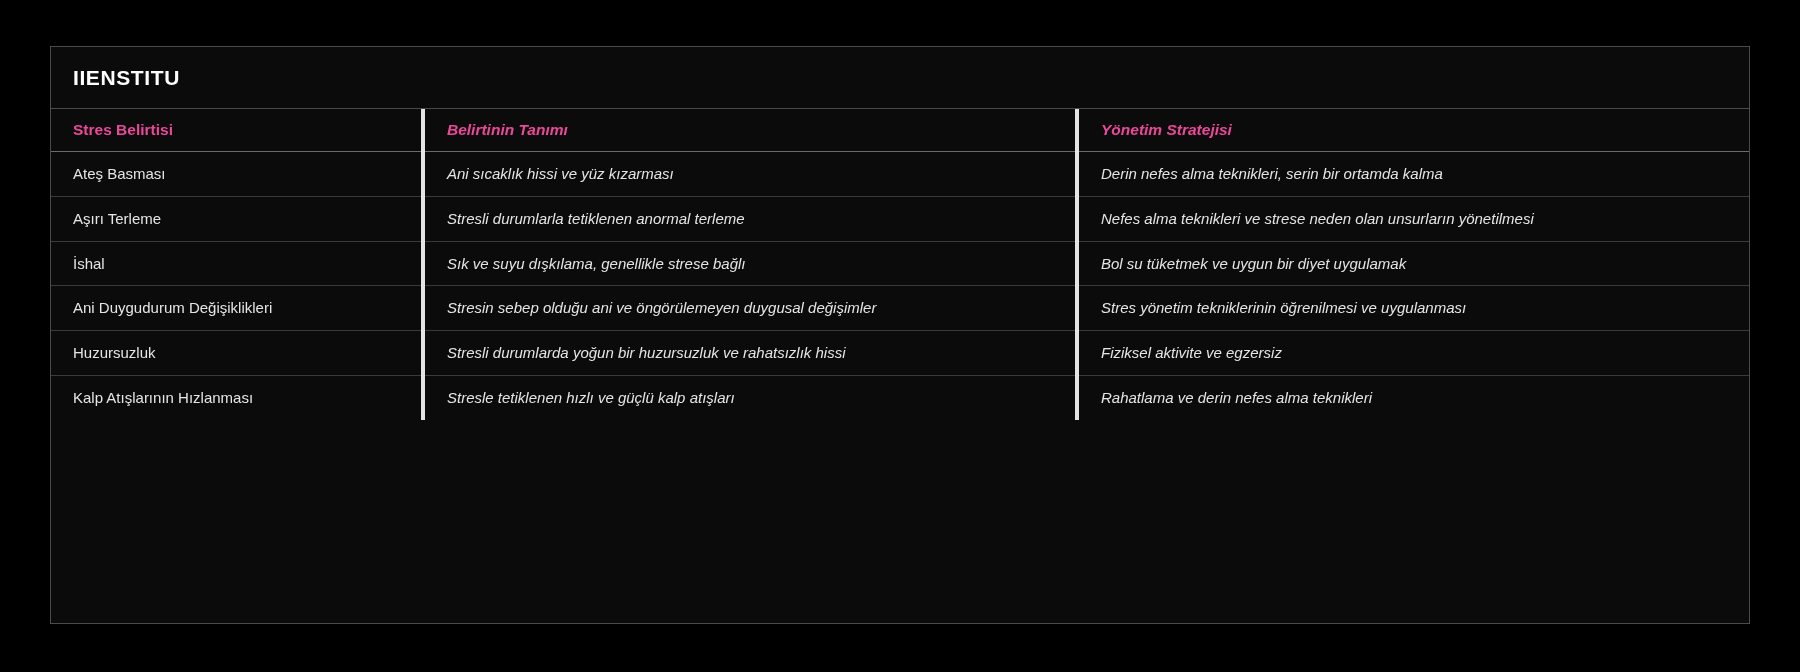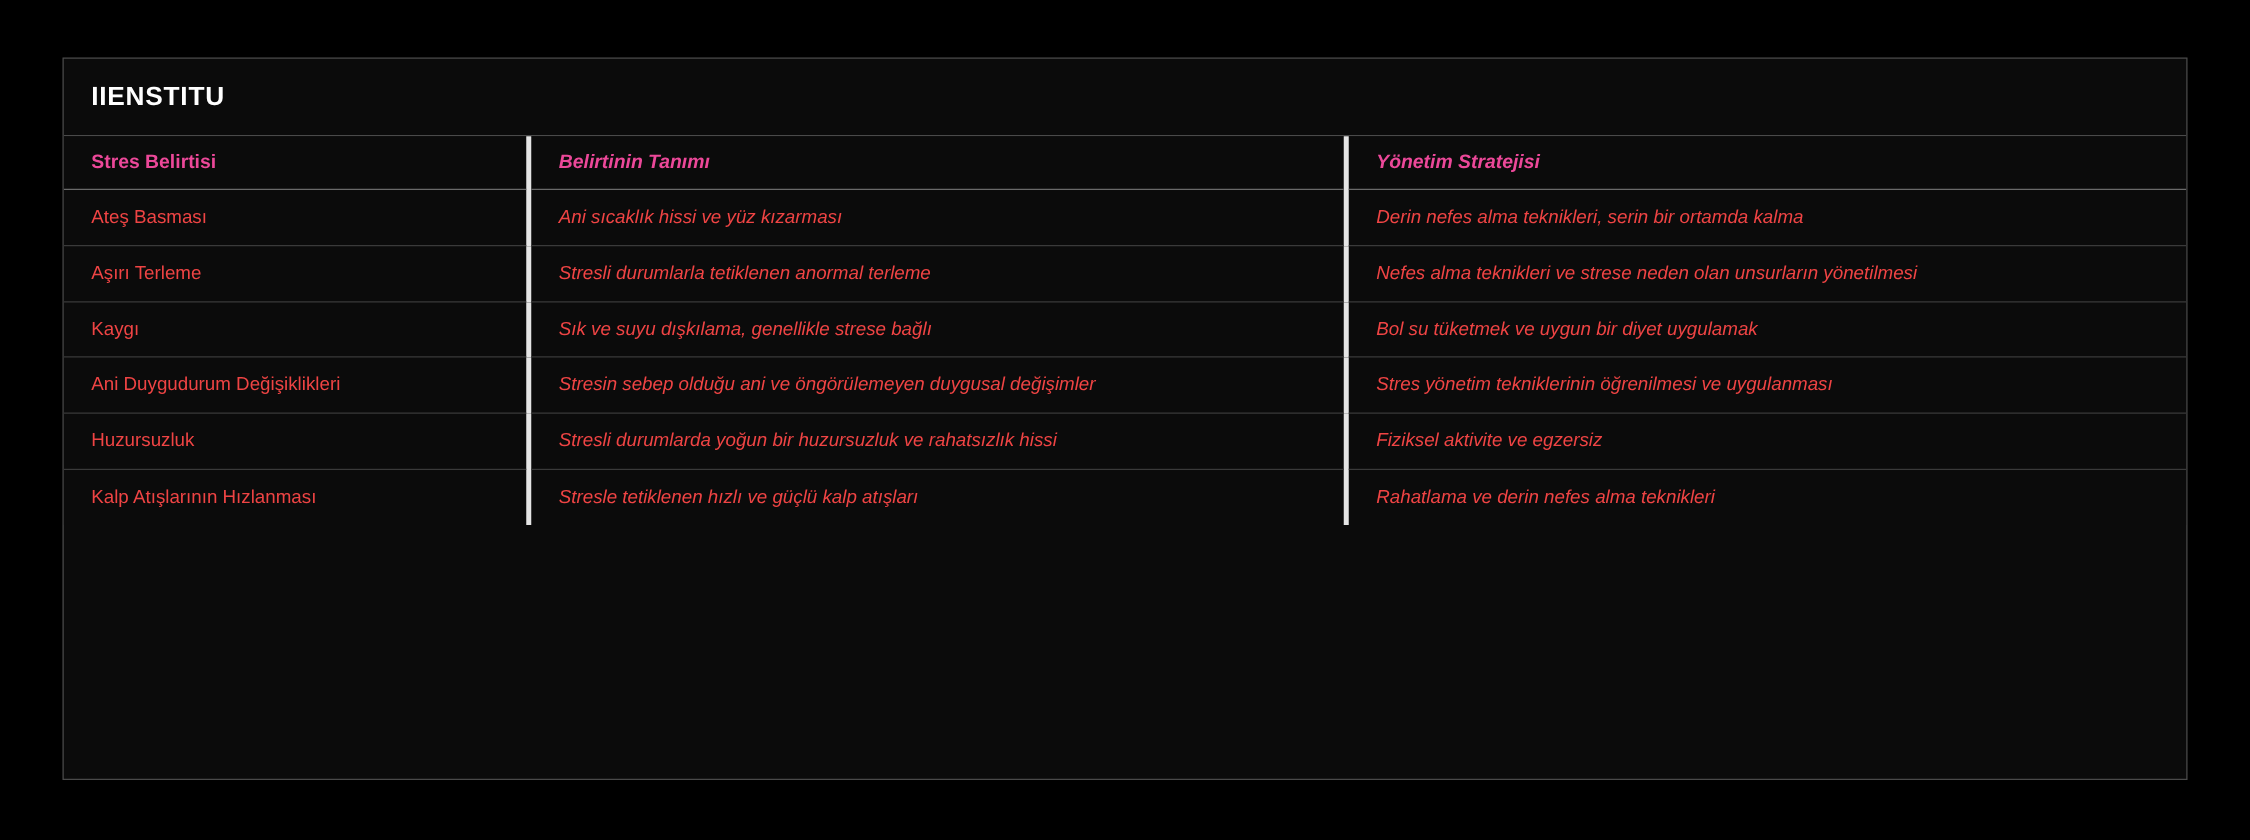--- a/index.html
+++ b/index.html
@@ -62,21 +62,21 @@
     padding: 12px 22px;
     border-bottom: 1px solid #6a6a6a;
     background: #0b0b0b;
     box-sizing: border-box;
     vertical-align: middle;
   }
   table.data-table td {
     text-align: left;
     font-size: 15px;
     font-weight: normal;
-    color: #ef4444;
+    color: #e5e5e5;
     padding: 12px 22px;
     border-bottom: 1px solid #3a3a3a;
     background: #0b0b0b;
     box-sizing: border-box;
     vertical-align: middle;
     line-height: 1.32;
   }
   table.data-table th.col-sep,
   table.data-table td.col-sep {
     border-left: 4px solid #e5e5e5;
@@ -114,21 +114,21 @@
           <td>Ateş Basması</td>
           <td class="col-sep">Ani sıcaklık hissi ve yüz kızarması</td>
           <td class="col-sep">Derin nefes alma teknikleri, serin bir ortamda kalma</td>
         </tr>
         <tr>
           <td>Aşırı Terleme</td>
           <td class="col-sep">Stresli durumlarla tetiklenen anormal terleme</td>
           <td class="col-sep">Nefes alma teknikleri ve strese neden olan unsurların yönetilmesi</td>
         </tr>
         <tr>
-          <td>Kaygı</td>
+          <td>İshal</td>
           <td class="col-sep">Sık ve suyu dışkılama, genellikle strese bağlı</td>
           <td class="col-sep">Bol su tüketmek ve uygun bir diyet uygulamak</td>
         </tr>
         <tr>
           <td>Ani Duygudurum Değişiklikleri</td>
           <td class="col-sep">Stresin sebep olduğu ani ve öngörülemeyen duygusal değişimler</td>
           <td class="col-sep">Stres yönetim tekniklerinin öğrenilmesi ve uygulanması</td>
         </tr>
         <tr>
           <td>Huzursuzluk</td>

